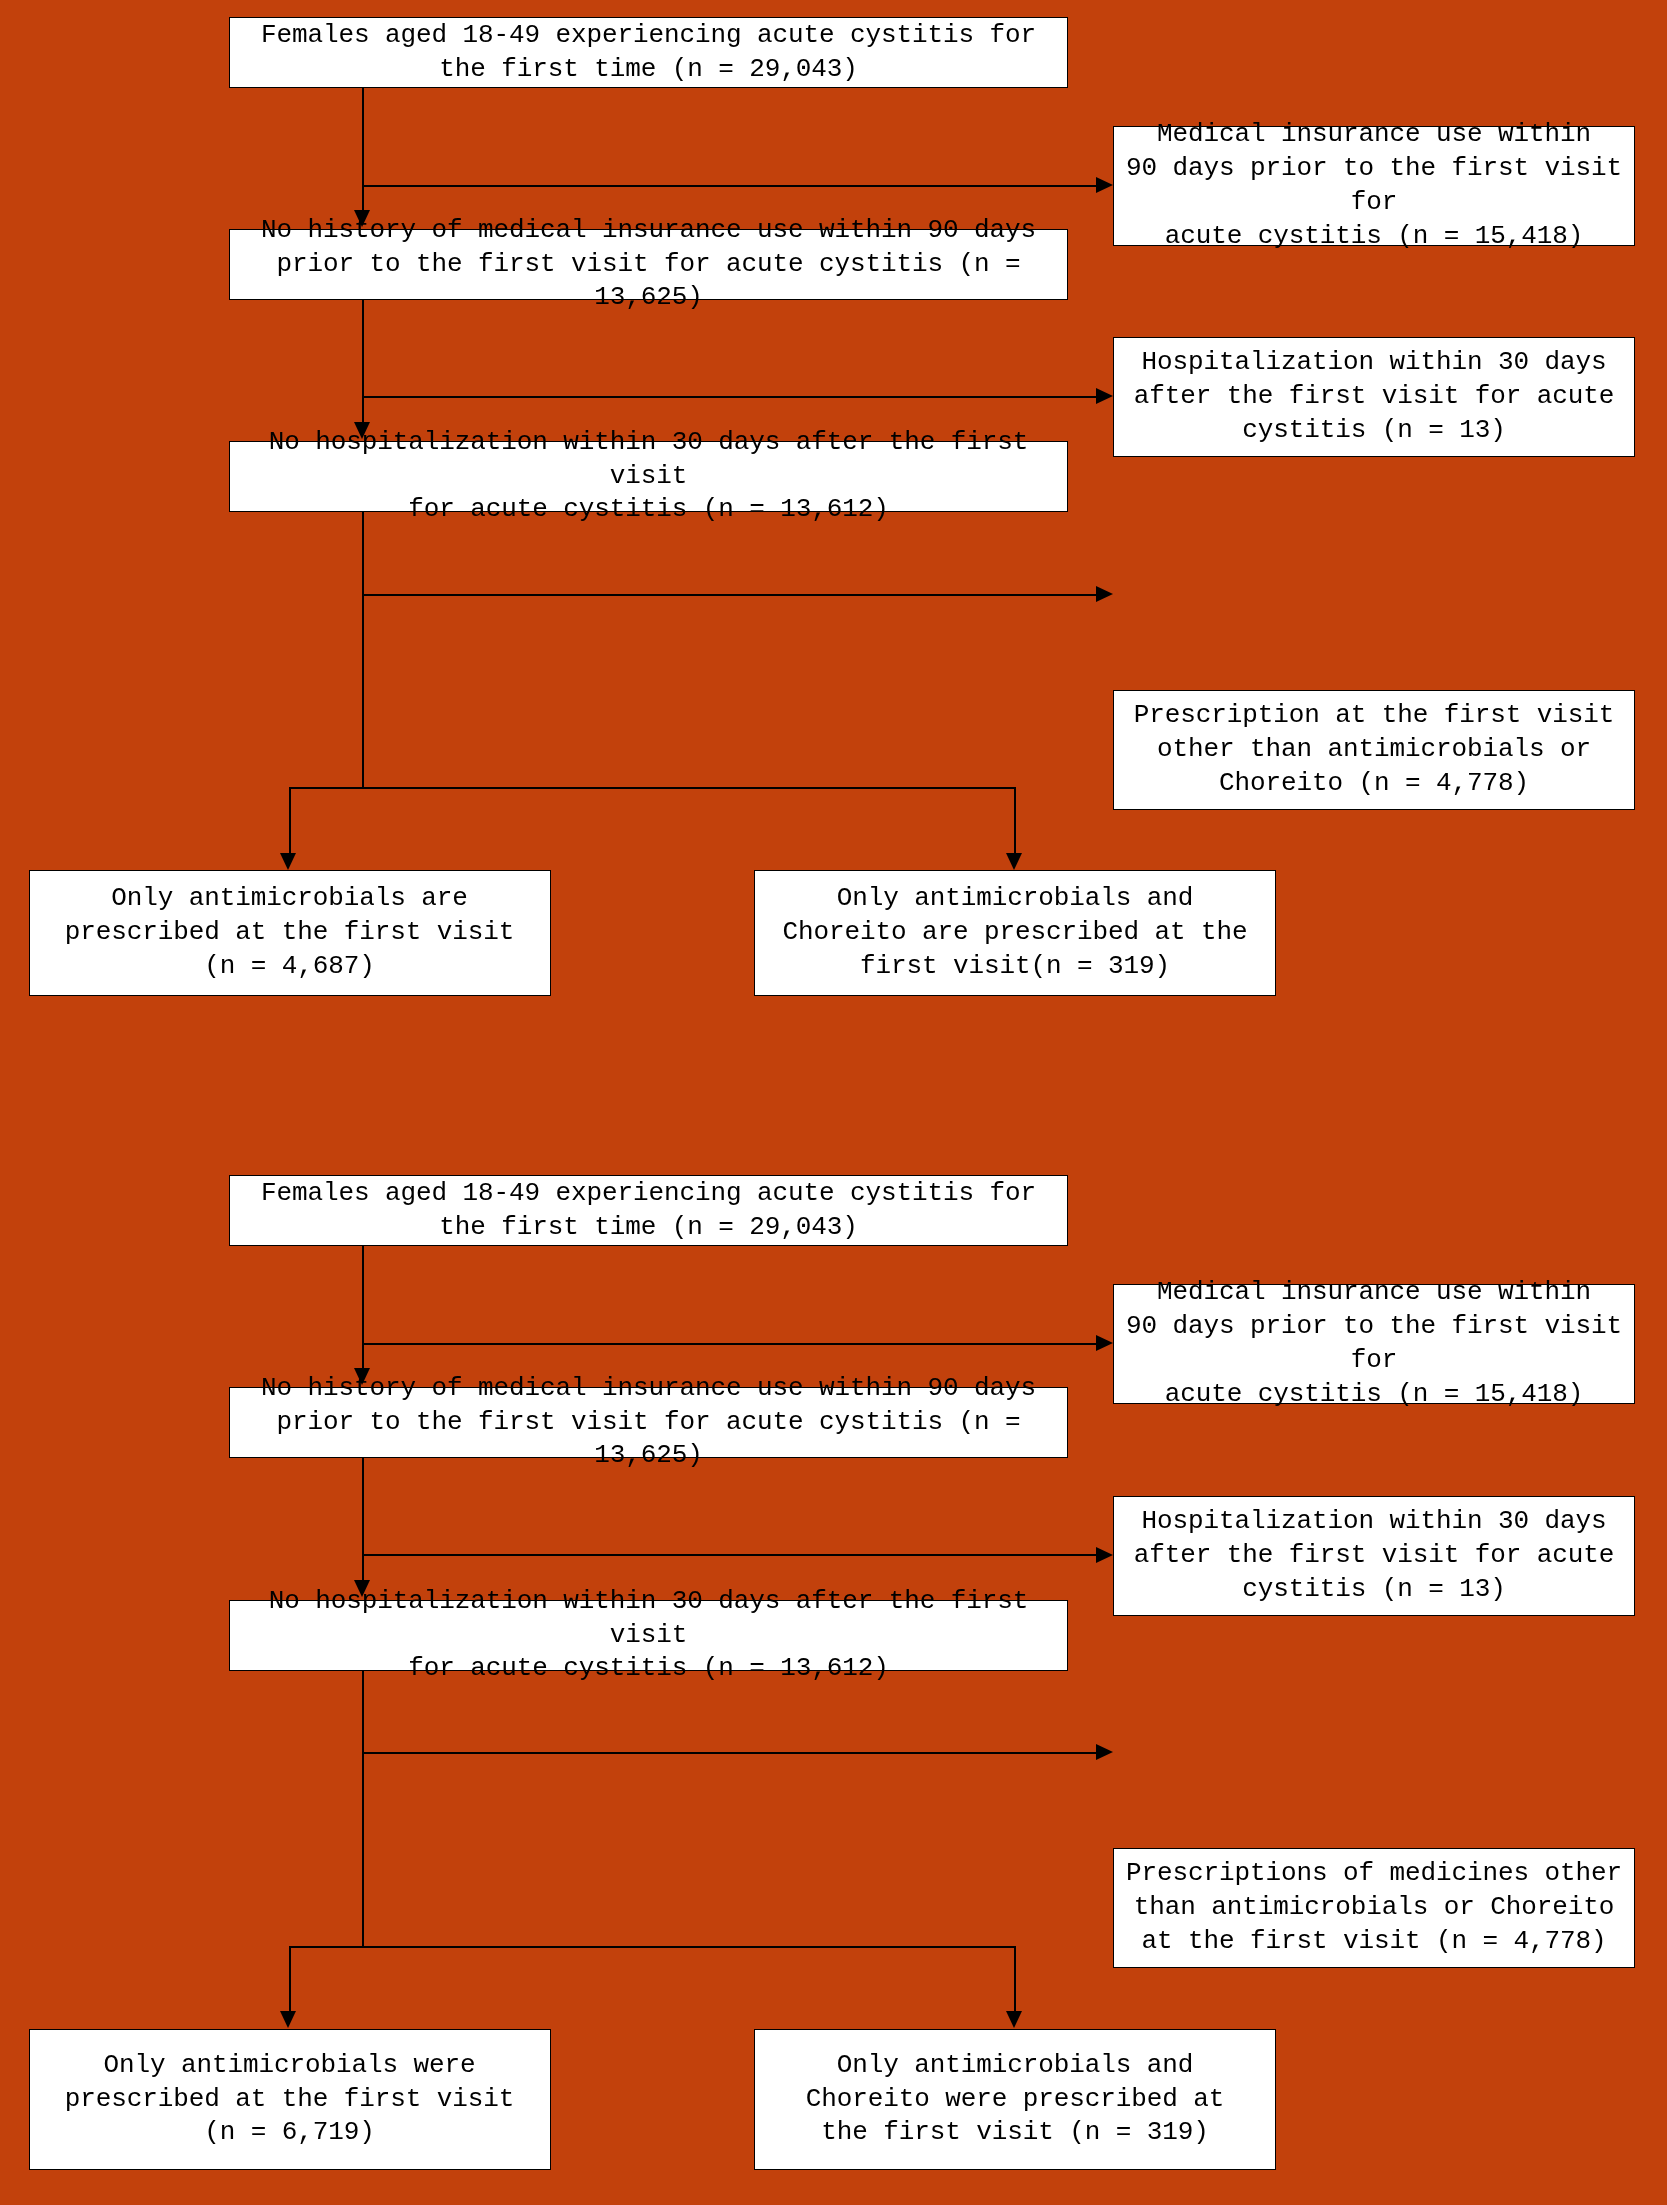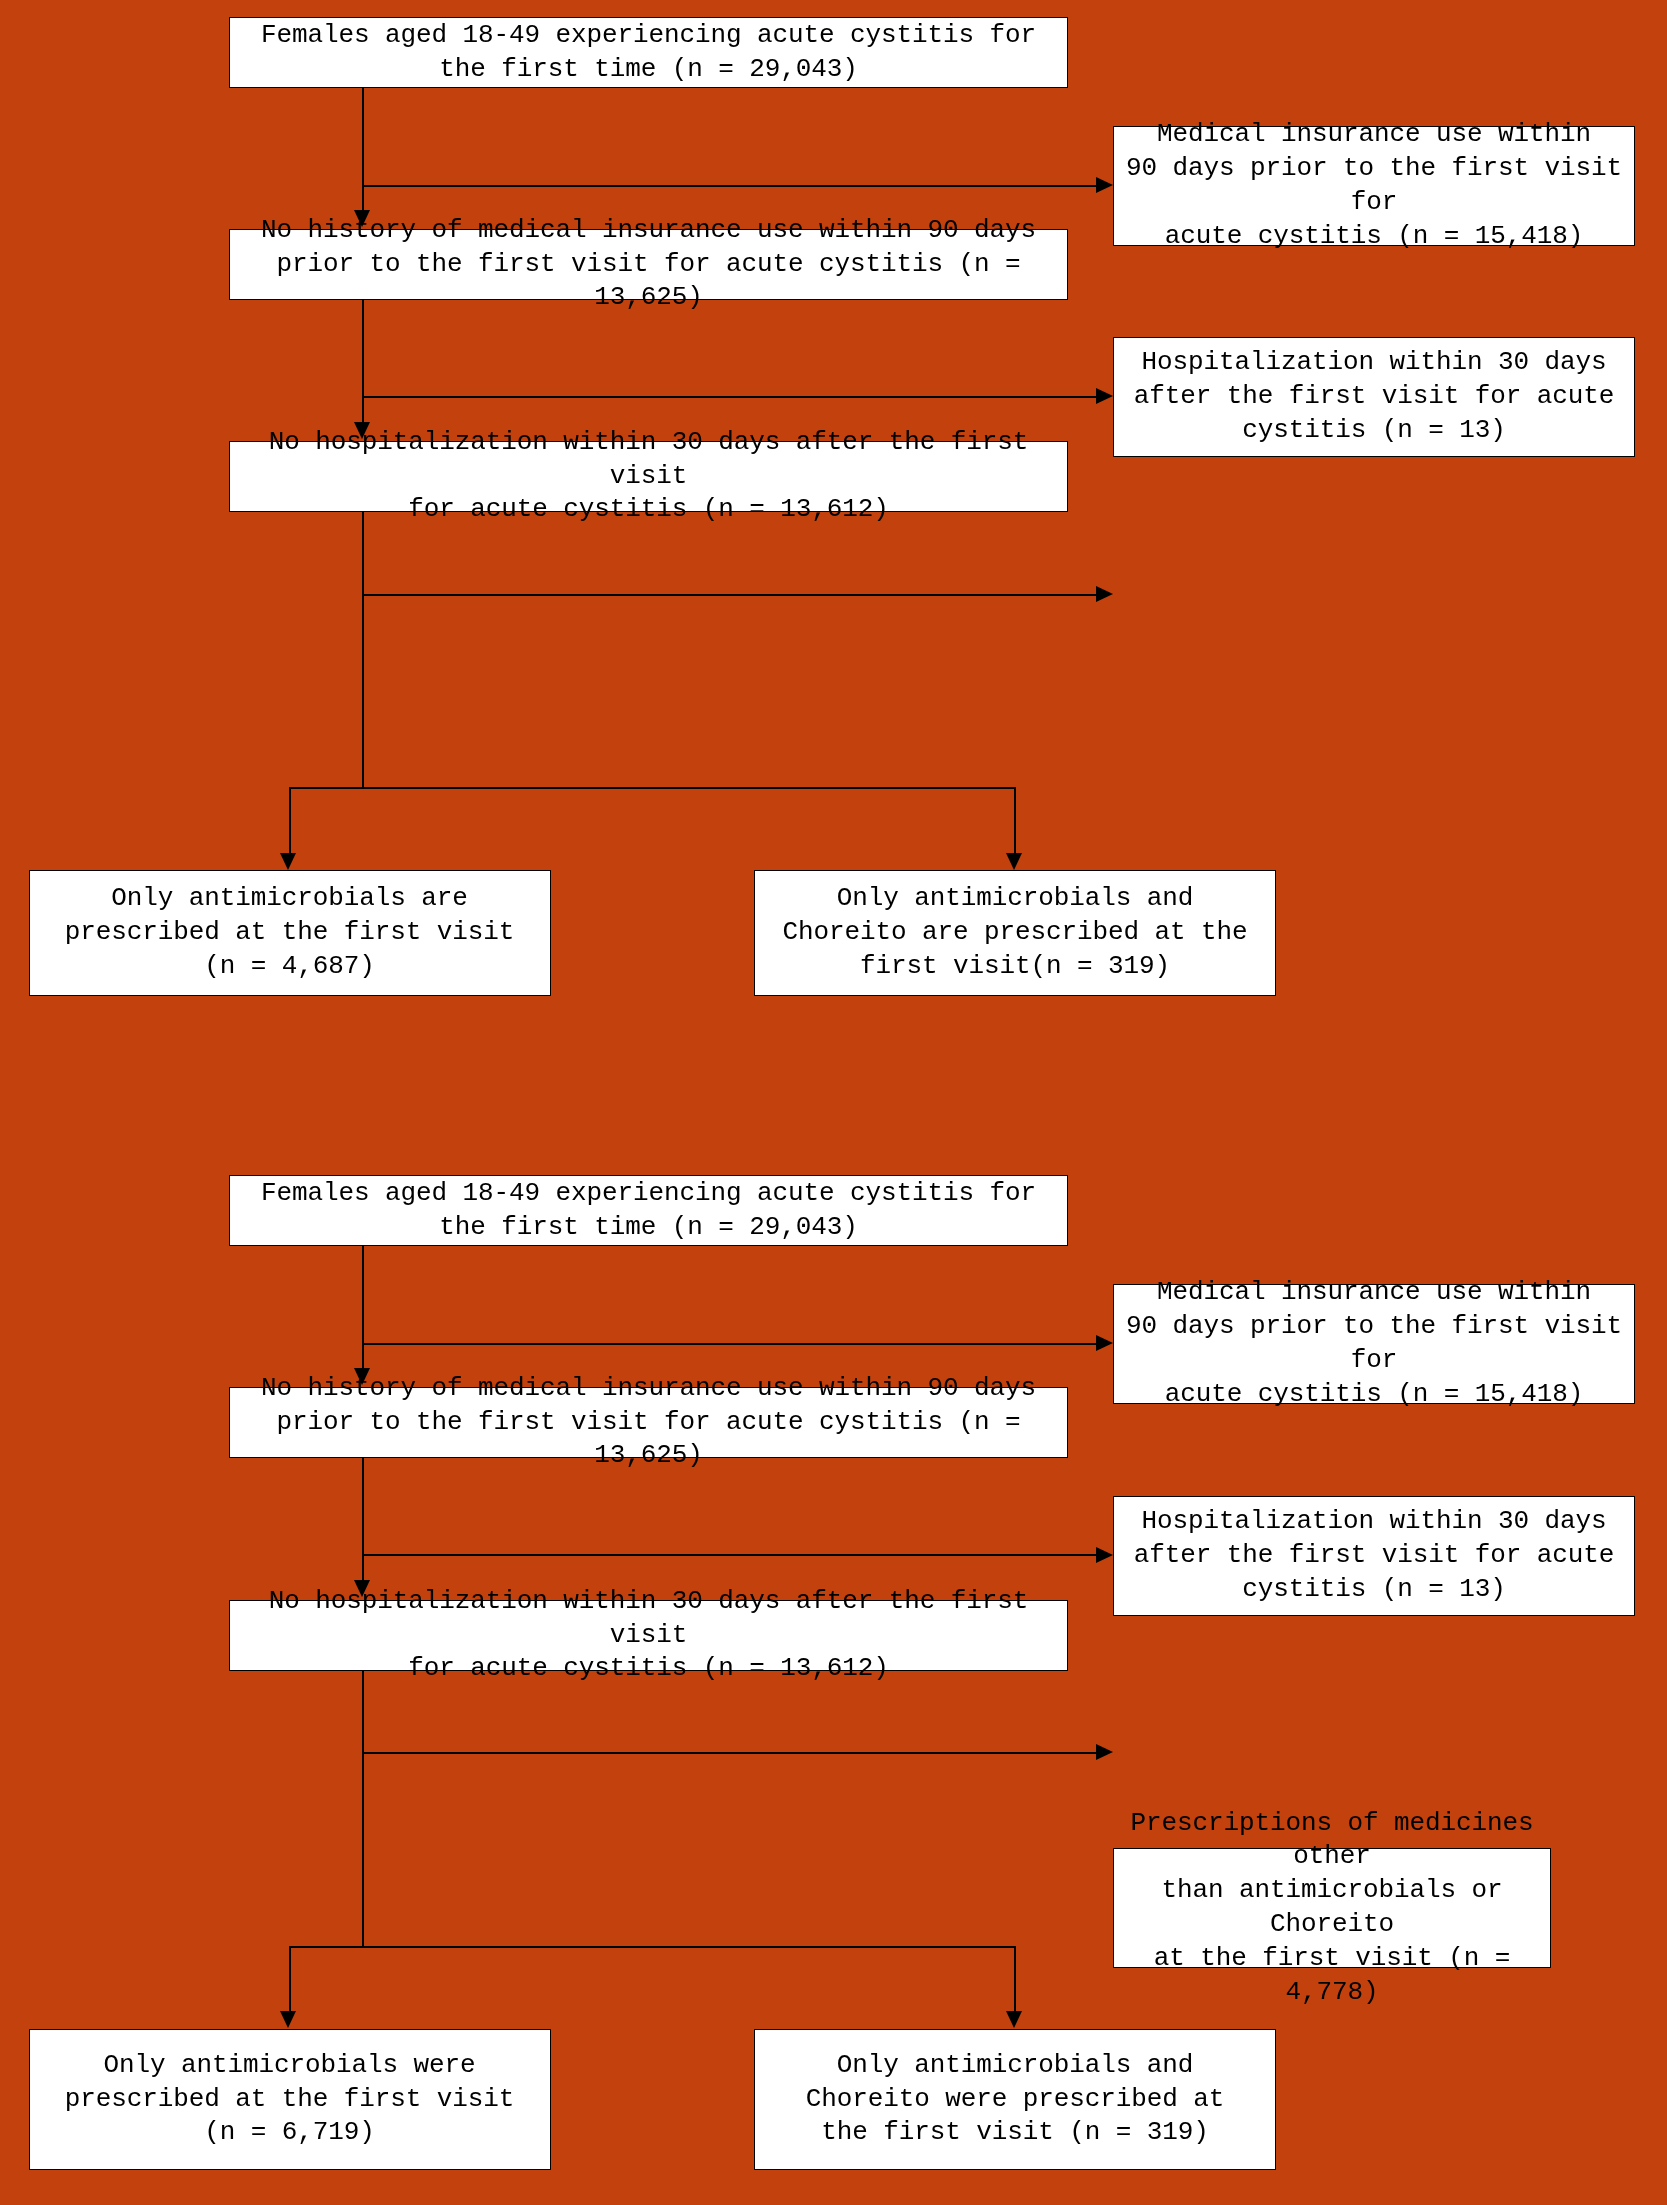--- a/index.html
+++ b/index.html
@@ -104,20 +104,25 @@
   <div class="node" style="left:229px; top:441px; width:839px; height:71px;">
     <span class="txt">No hospitalization within 30 days after the first visit
 for acute cystitis (n = 13,612)</span>
   </div>
 
   <div class="vline" style="left:362px; top:512px; width:1.6px; height:277px;"></div>
 
   <div class="hline" style="left:362px; top:594px; width:735px; height:1.6px;"></div>
   <div class="arrow-right" style="left:1096px; top:586px;"></div>
 
+  <div class="node" style="left:1113px; top:690px; width:522px; height:120px;">
+    <span class="txt">Prescription at the first visit
+other than antimicrobials or
+Choreito (n = 4,778)</span>
+  </div>
 
   <div class="hline" style="left:289px; top:787px; width:727px; height:1.6px;"></div>
   <div class="vline" style="left:289px; top:787px; width:1.6px; height:67px;"></div>
   <div class="arrow-down" style="left:280px; top:853px;"></div>
   <div class="vline" style="left:1014px; top:787px; width:1.6px; height:67px;"></div>
   <div class="arrow-down" style="left:1006px; top:853px;"></div>
 
   <div class="node" style="left:28.5px; top:870px; width:522px; height:126px;">
     <span class="txt">Only antimicrobials are
 prescribed at the first visit
@@ -167,21 +172,21 @@
   <div class="node" style="left:229px; top:1600px; width:839px; height:71px;">
     <span class="txt">No hospitalization within 30 days after the first visit
 for acute cystitis (n = 13,612)</span>
   </div>
 
   <div class="vline" style="left:362px; top:1670px; width:1.6px; height:277px;"></div>
 
   <div class="hline" style="left:362px; top:1752px; width:735px; height:1.6px;"></div>
   <div class="arrow-right" style="left:1096px; top:1744px;"></div>
 
-  <div class="node" style="left:1113px; top:1848px; width:438px; height:120px;">
+  <div class="node" style="left:1113px; top:1848px; width:522px; height:120px;">
     <span class="txt">Prescriptions of medicines other
 than antimicrobials or Choreito
 at the first visit (n = 4,778)</span>
   </div>
 
   <div class="hline" style="left:289px; top:1946px; width:727px; height:1.6px;"></div>
   <div class="vline" style="left:289px; top:1946px; width:1.6px; height:67px;"></div>
   <div class="arrow-down" style="left:280px; top:2011px;"></div>
   <div class="vline" style="left:1014px; top:1946px; width:1.6px; height:67px;"></div>
   <div class="arrow-down" style="left:1006px; top:2011px;"></div>

